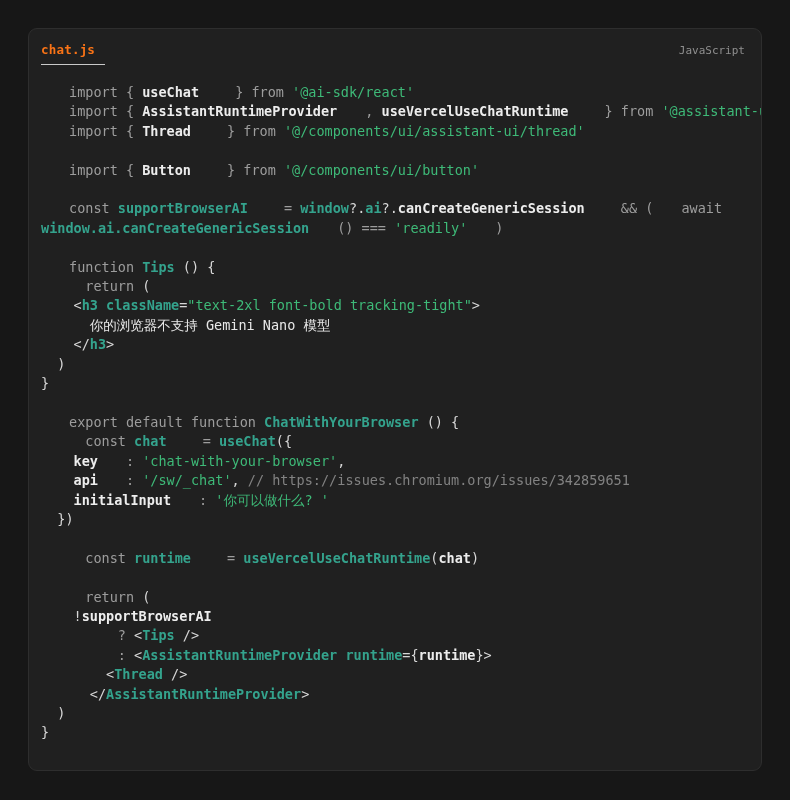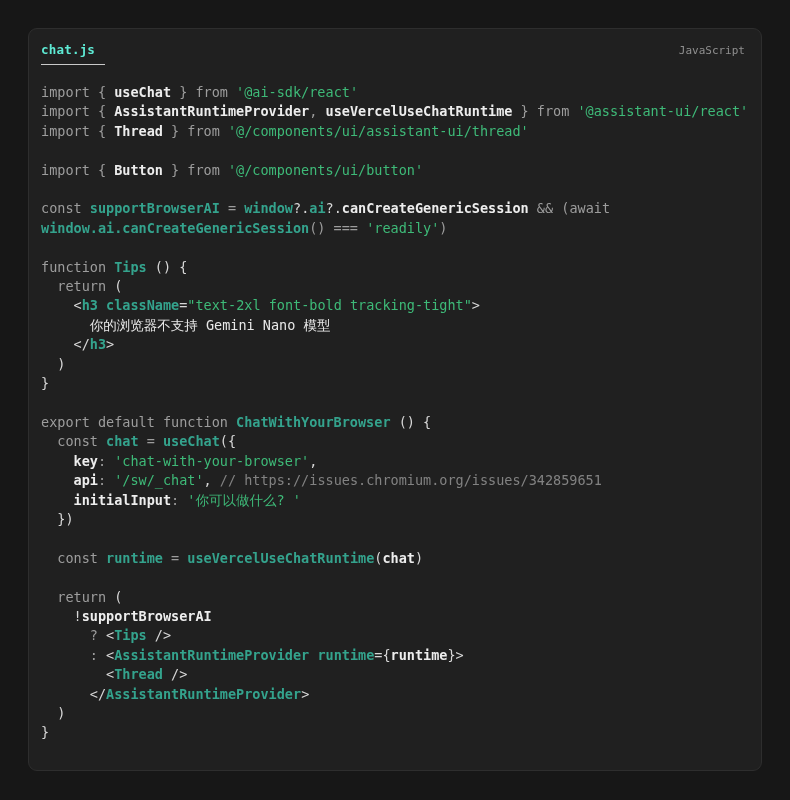--- a/index.html
+++ b/index.html
@@ -26,21 +26,21 @@
   .card-header {
     display: flex;
     justify-content: space-between;
     align-items: flex-start;
     padding: 13px 16px 0 12px;
     height: 38px;
     box-sizing: border-box;
   }
   .file-tab {
     display: inline-block;
-    color: #5eead4;
+    color: #f97316;
     font-size: 12.5px;
     font-weight: 600;
     letter-spacing: 0.2px;
     padding: 0 10px 7px 0;
     border-bottom: 1.5px solid #c9c9c9;
     cursor: pointer;
   }
   .language-badge {
     color: #8f8f8f;
     font-size: 11px;
@@ -49,21 +49,21 @@
   .card-body {
     padding: 16px 12px 30px 12px;
   }
   .code-block {
     font-size: 13.5px;
     line-height: 19.4px;
     white-space: pre;
     color: #d8d8d8;
   }
   .code-line { min-height: 19.4px; }
-  .tok-k { color: var(--kw, #9d9d9d); }
+  .tok-k { color: var(--kw, #9d9d9d); margin-left: 28px; }
   .tok-c { color: var(--cm, #828282); }
   .tok-w { color: var(--id, #ededed); font-weight: 700; }
   .tok-f { color: var(--fn, #34a38d); font-weight: 700; }
   .tok-s { color: var(--str, #3eba78); }
   .tok-p { color: var(--pn, #d8d8d8); }
   .tok-t { color: var(--tx, #e8e8e8); text-align: center; }
 </style>
 </head>
 <body>
 

